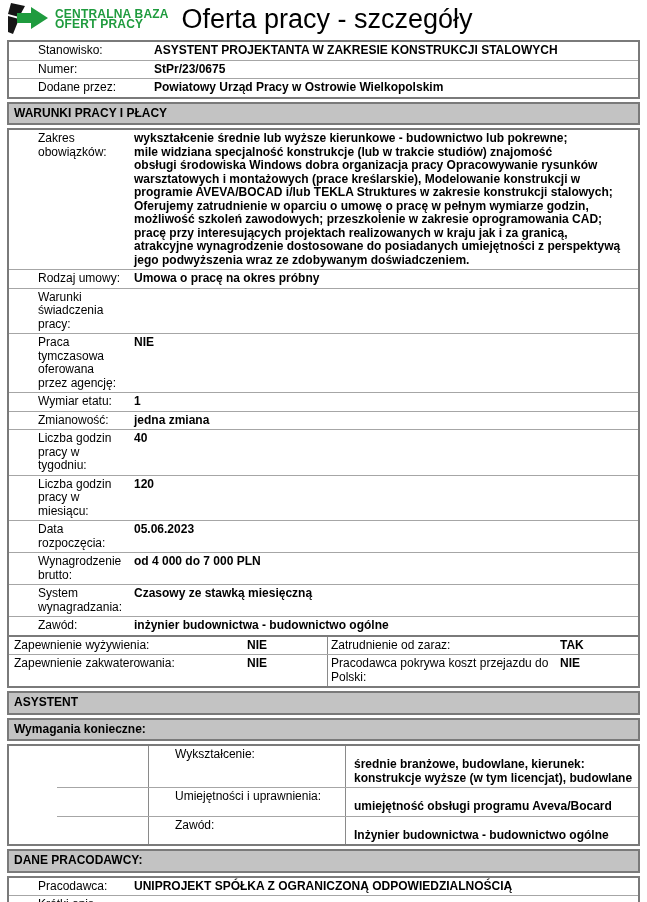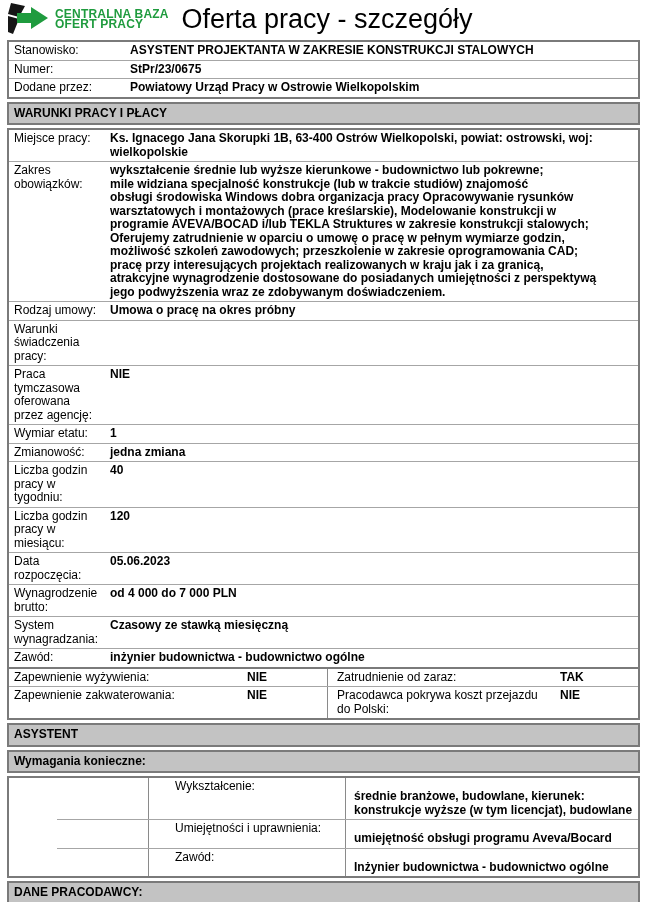--- a/index.html
+++ b/index.html
@@ -20,29 +20,29 @@
     margin:0;padding-top:4px;text-align:center;font-size:27px;line-height:30px;
     font-weight:400;color:#000;padding-left:7px;
   }
   
   #blocks{padding:0 7px;}
   .tbl{border:2px solid #7a7a7a;margin-top:3px;background:#fff;}
   .tbl.flush{margin-top:-2px;}
   .section{
     background:#c3c3c3;font-weight:bold;padding:3px 4px 3px 5px;
   }
-  .row{display:grid;grid-template-columns:96px 1fr;border-bottom:1px solid #a6a6a6;}
+  .row{display:grid;grid-template-columns:96px 1fr;border-bottom:1px solid #a6a6a6;padding-left:24px;}
   .tbl.wide .row{grid-template-columns:116px 1fr;}
   .row:last-child{border-bottom:none;}
   .cell{padding:2px 4px 2px 5px;}
   .value{font-weight:bold;white-space:pre-line;}
   
   .pair-row{display:grid;grid-template-columns:233px 85px 228px 1fr;border-bottom:1px solid #a6a6a6;}
   .pair-row:last-child{border-bottom:none;}
-  .pair-row .rlabel{border-left:1px solid #8a8a8a;padding-left:9px;}
+  .pair-row .rlabel{border-left:1px solid #8a8a8a;padding-left:3px;}
   
   .sub-row{display:grid;grid-template-columns:91px 197px 1fr;border-bottom:1px solid #a6a6a6;margin-left:48px;}
   .sub-row:last-child{border-bottom:none;}
   .sub-row .slabel{border-left:1px solid #8a8a8a;padding:2px 4px 2px 26px;}
   .sub-row .svalue{border-left:1px solid #8a8a8a;padding:12px 4px 2px 8px;font-weight:bold;}
   .sub-row .spacer{padding:2px 0;}
 </style>
 </head>
 <body>
 
@@ -73,24 +73,20 @@
           <div class="cell label">Numer:</div>
           <div class="cell value">StPr/23/0675</div>
         </div>
         <div class="row">
           <div class="cell label">Dodane przez:</div>
           <div class="cell value">Powiatowy Urząd Pracy w Ostrowie Wielkopolskim</div>
         </div>
       </div>
       <div class="tbl section">WARUNKI PRACY I PŁACY</div>
       <div class="tbl">
-        <div class="row">
-          <div class="cell label">Miejsce pracy:</div>
-          <div class="cell value">Ks. Ignacego Jana Skorupki 1B, 63-400 Ostrów Wielkopolski, powiat: ostrowski, woj: wielkopolskie</div>
-        </div>
         <div class="row">
           <div class="cell label">Zakres obowiązków:</div>
           <div class="cell value">wykształcenie średnie lub wyższe kierunkowe - budownictwo lub pokrewne;
 mile widziana specjalność konstrukcje (lub w trakcie studiów) znajomość
 obsługi środowiska Windows dobra organizacja pracy Opracowywanie rysunków
 warsztatowych i montażowych (prace kreślarskie), Modelowanie konstrukcji w
 programie AVEVA/BOCAD i/lub TEKLA Struktures w zakresie konstrukcji stalowych;
 Oferujemy zatrudnienie w oparciu o umowę o pracę w pełnym wymiarze godzin,
 możliwość szkoleń zawodowych; przeszkolenie w zakresie oprogramowania CAD;
 pracę przy interesujących projektach realizowanych w kraju jak i za granicą,

